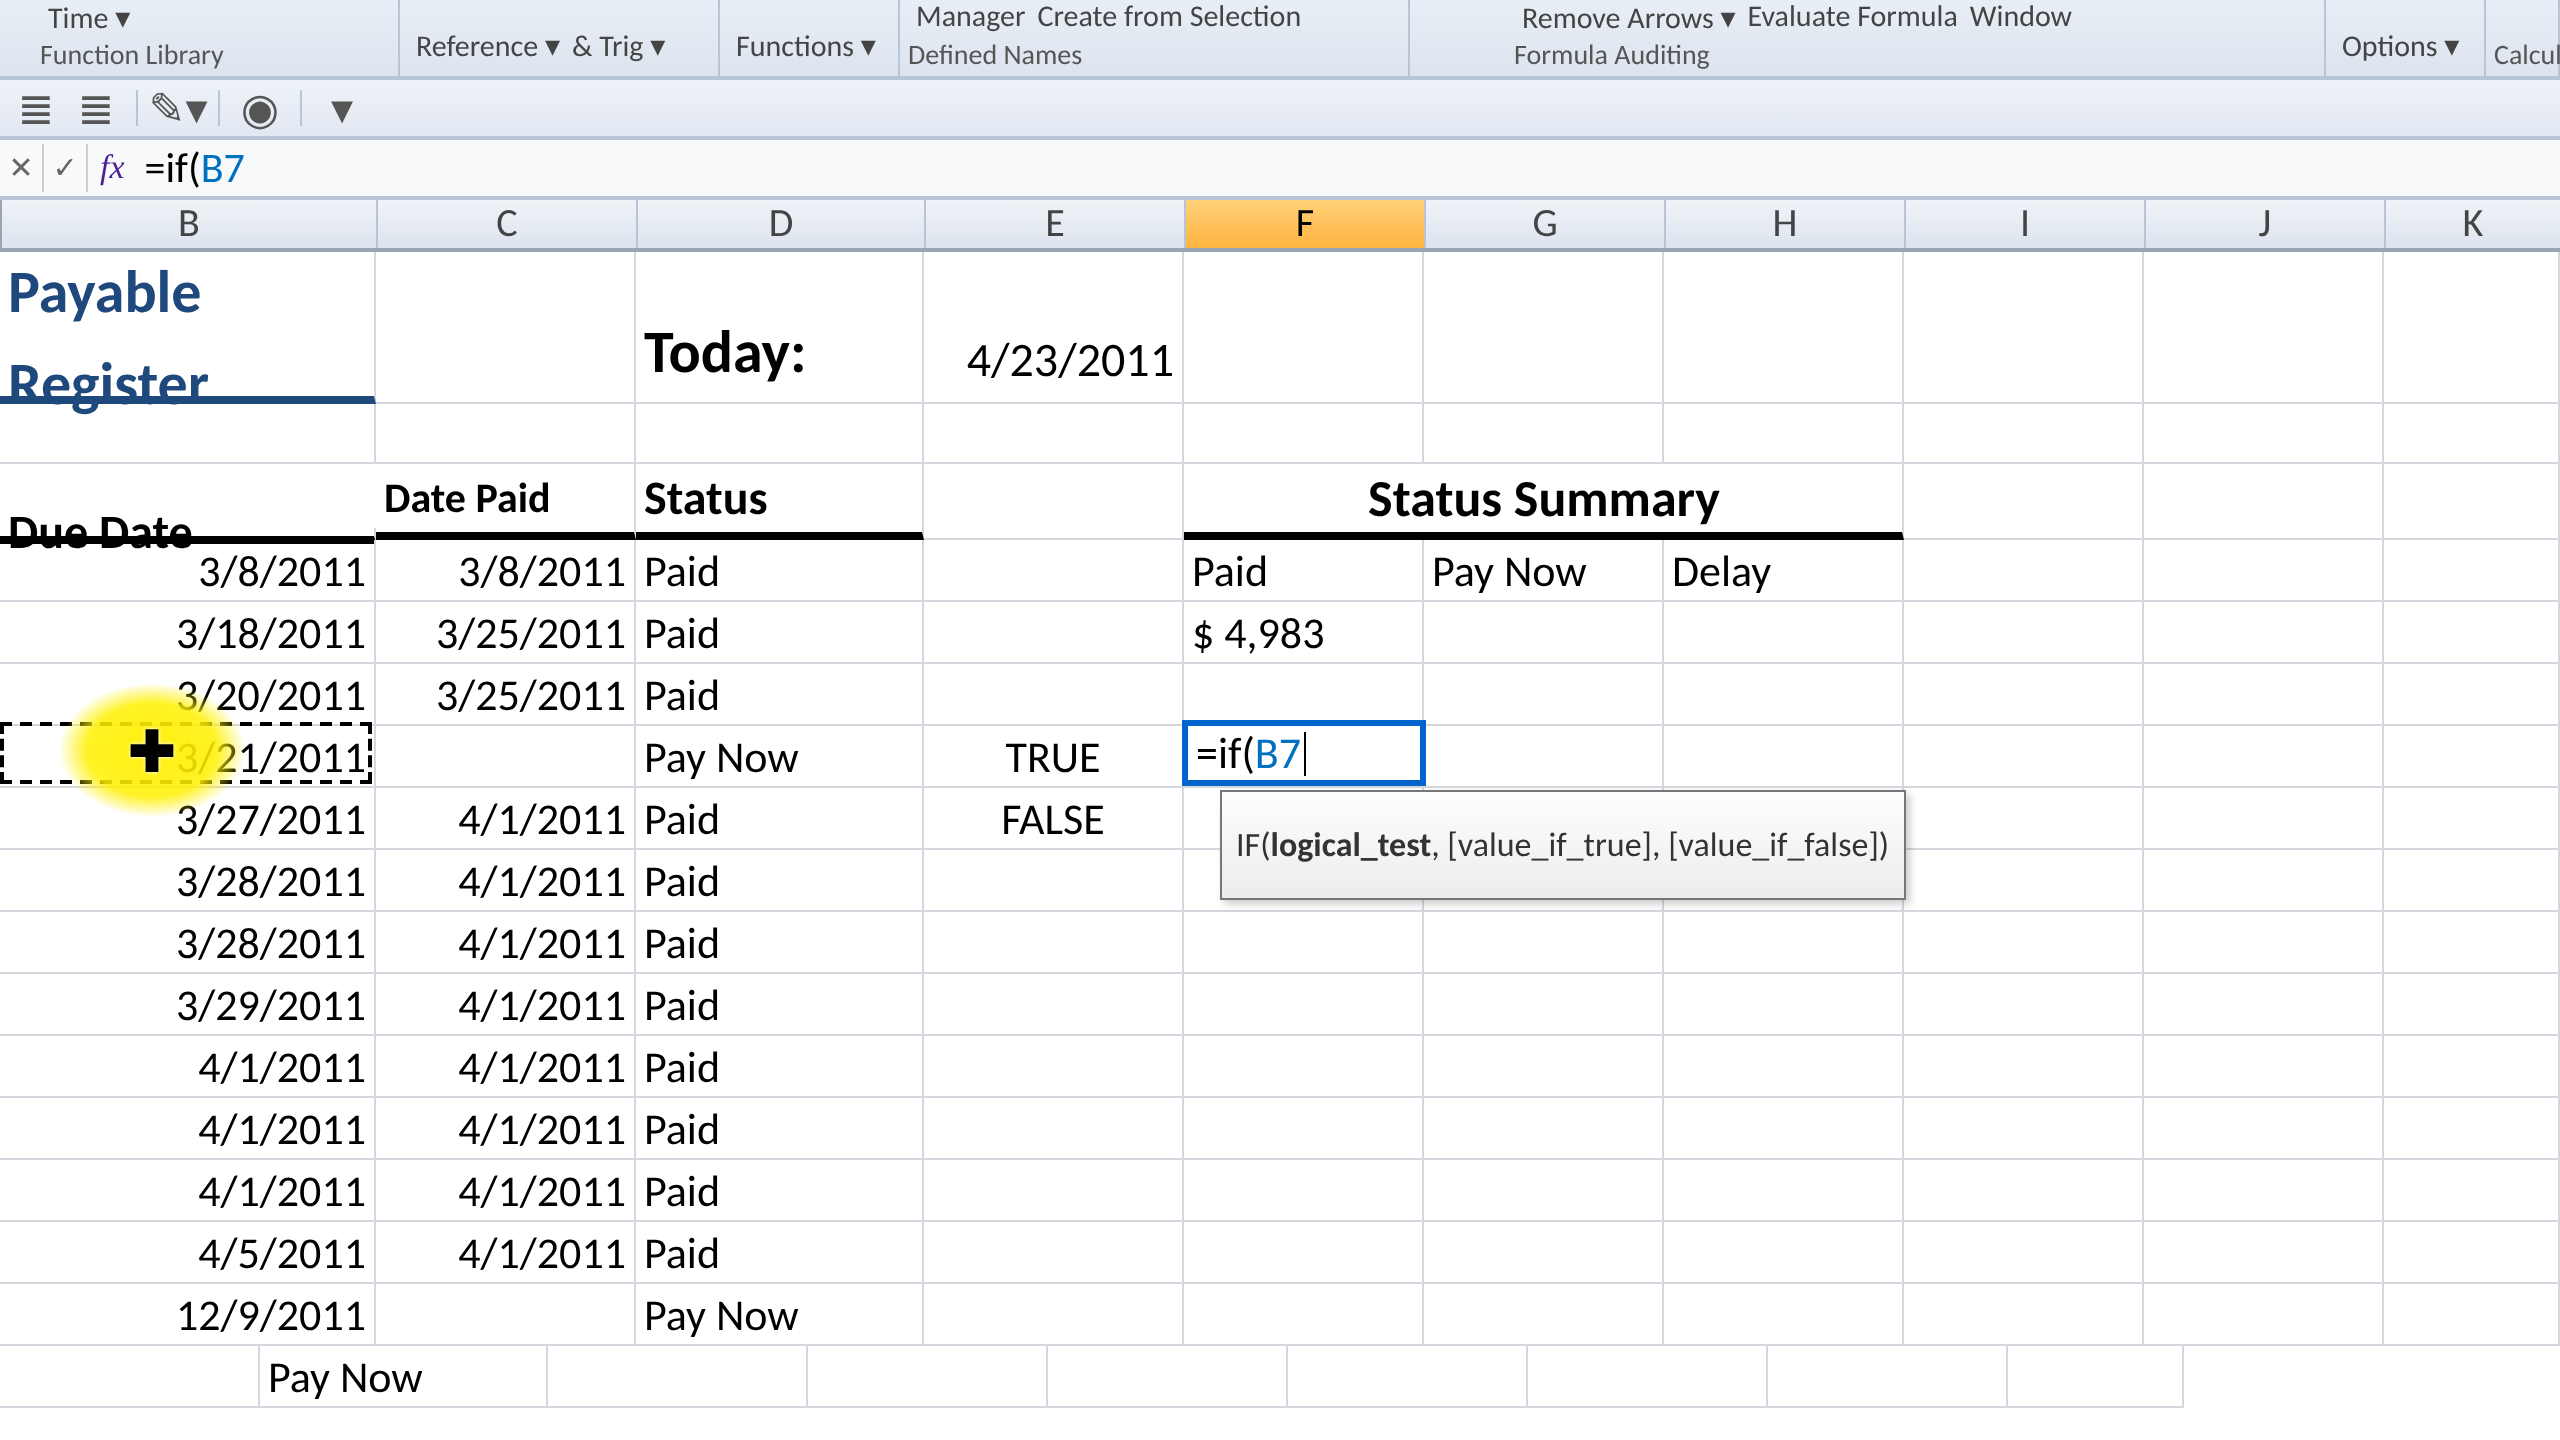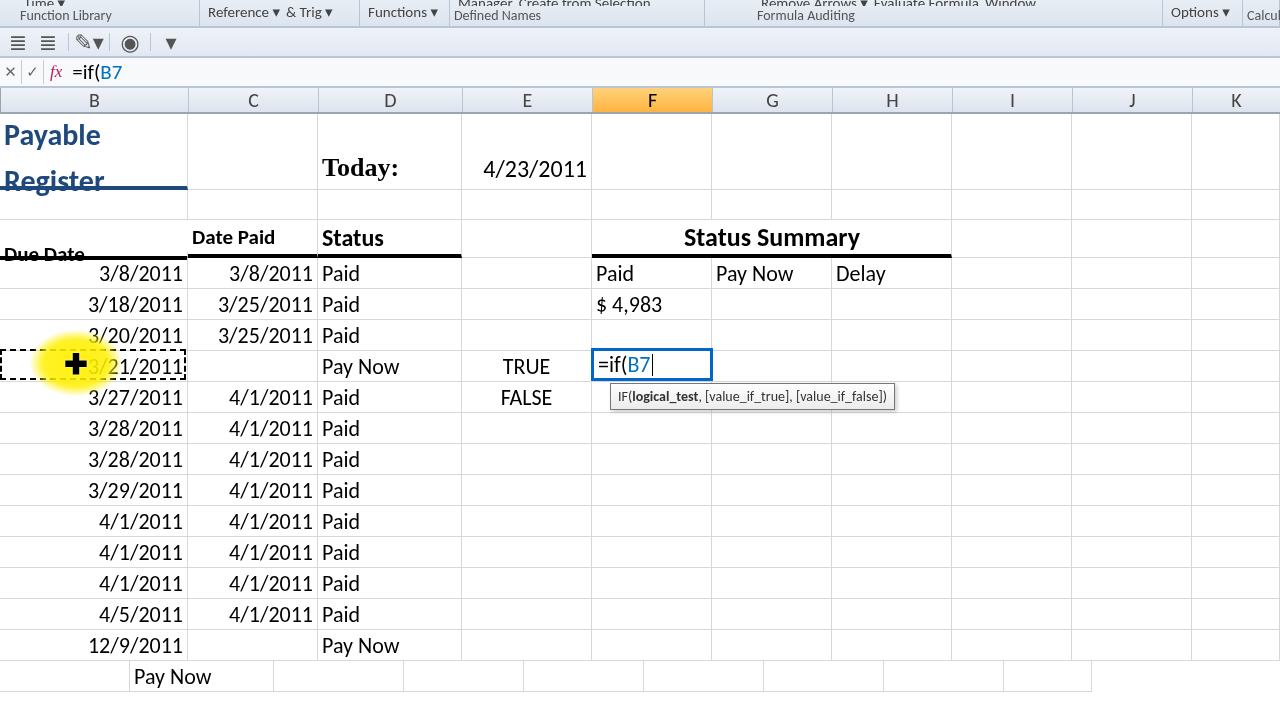--- a/index.html
+++ b/index.html
@@ -9,21 +9,21 @@
   background: #fff;
   overflow: hidden;
   width: 1280px;
   height: 720px;
 }
 
 
 .ribbon {
   background: linear-gradient(to bottom, #e8eef5 0%, #dce4ee 100%);
   border-bottom: 2px solid #b8c5d6;
-  height: 28px;
+  height: 40px;
   display: flex;
   font-size: 15px;
   color: #333;
   position: relative;
 }
 .ribbon-group {
   display: flex;
   flex-direction: column;
   justify-content: flex-end;
   border-right: 1px solid #b8c5d6;
@@ -88,21 +88,21 @@
   justify-content: center;
   color: #666;
   border-right: 1px solid #ccc;
   font-size: 15px;
 }
 .fb-fx {
   font-style: italic;
   font-family: 'Times New Roman', serif;
   font-size: 17px;
   padding: 0 6px;
-  color: #be185d;
+  color: #4c1d95;
 }
 .fb-input {
   flex: 1;
   font-size: 21px;
   padding: 2px 4px;
   color: #000;
 }
 .fb-input .ref { color: #0070c0; }
 
 
@@ -196,22 +196,22 @@
   height: 22px;
   background:#000;
   margin-left:1px;
 }
 
 
 .fn-tooltip {
   position:absolute;
   background: linear-gradient(to bottom,#fefefe,#ececec);
   border:1px solid #777;
-  font-size:14px;
-  padding: 4px 7px;
+  font-size:17px;
+  padding: 16px 7px;
   color:#333;
   box-shadow: 2px 2px 4px rgba(0,0,0,.2);
 }
 .fn-tooltip b { font-weight:bold; }
 
 
 .hilite {
   position:absolute;
   width: 92px;
   height: 66px;
@@ -328,21 +328,21 @@
 <div class="grid">
 
   <div class="row" style="height:76px;">
     <div class="cell cB heading thick-bottom" style="align-items:flex-start; padding-top:4px; border-bottom:4px solid #1f497d;">
       <div class="title-wrap">
         <span>Payable</span>
         <span>Register</span>
       </div>
     </div>
     <div class="cell cC"></div>
-    <div class="cell cD bold" style="font-size:26px; align-items:flex-end; padding-bottom:6px;font-family:Liberation Serif, serif;">Today:</div>
+    <div class="cell cD bold" style="font-size:30px; align-items:flex-end; padding-bottom:6px;">Today:</div>
     <div class="cell cE right" style="font-size:24px; align-items:flex-end; padding-bottom:6px;">4/23/2011</div>
     <div class="cell cF"></div>
     <div class="cell cG"></div>
     <div class="cell cH"></div>
     <div class="cell cI"></div>
     <div class="cell cJ"></div>
     <div class="cell cK"></div>
   </div>
 
   <div class="row" style="height:30px;">
@@ -352,21 +352,21 @@
       <div class="cell cE"></div>
       <div class="cell cF"></div>
       <div class="cell cG"></div>
       <div class="cell cH"></div>
       <div class="cell cI"></div>
       <div class="cell cJ"></div>
       <div class="cell cK"></div>
   </div>
 
   <div class="row tall">
-    <div class="cell cB bold thick-bottom" style="font-size:21px;margin-top:32px;">Due Date</div>
+    <div class="cell cB bold thick-bottom" style="font-size:24px;margin-top:32px;">Due Date</div>
     <div class="cell cC bold thick-bottom" style="font-size:21px;">Date Paid</div>
     <div class="cell cD bold thick-bottom" style="font-size:24px;">Status</div>
     <div class="cell cE"></div>
     <div class="cell cF center summary-head thick-bottom" style="border-right:none;"></div>
     <div class="cell cG center summary-head thick-bottom" style="border-left:none;border-right:none;">Status Summary</div>
     <div class="cell cH center summary-head thick-bottom" style="border-left:none;"></div>
     <div class="cell cI"></div>
       <div class="cell cJ"></div>
       <div class="cell cK"></div>
   </div>

